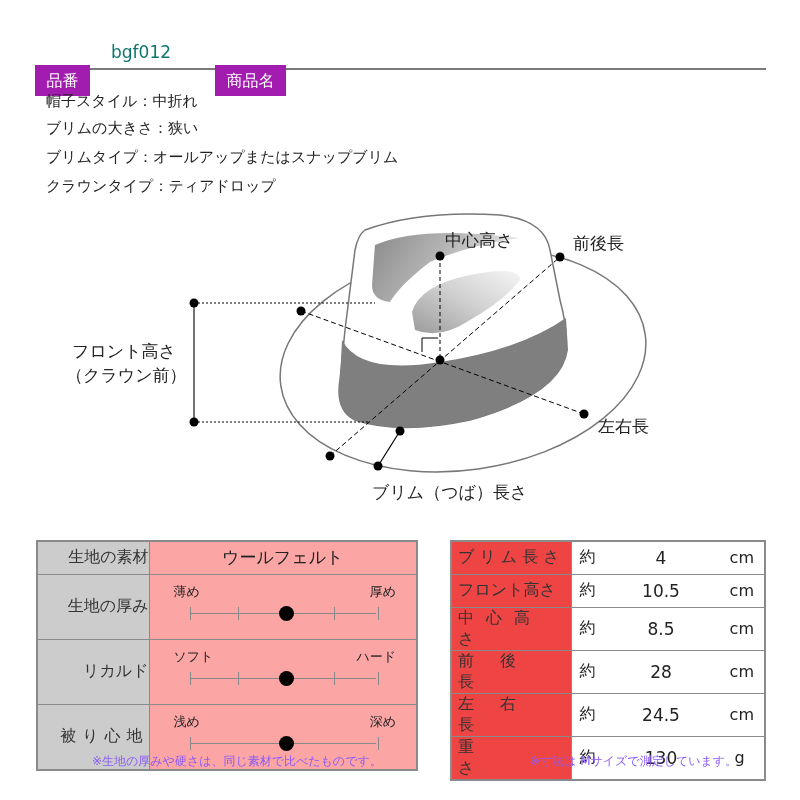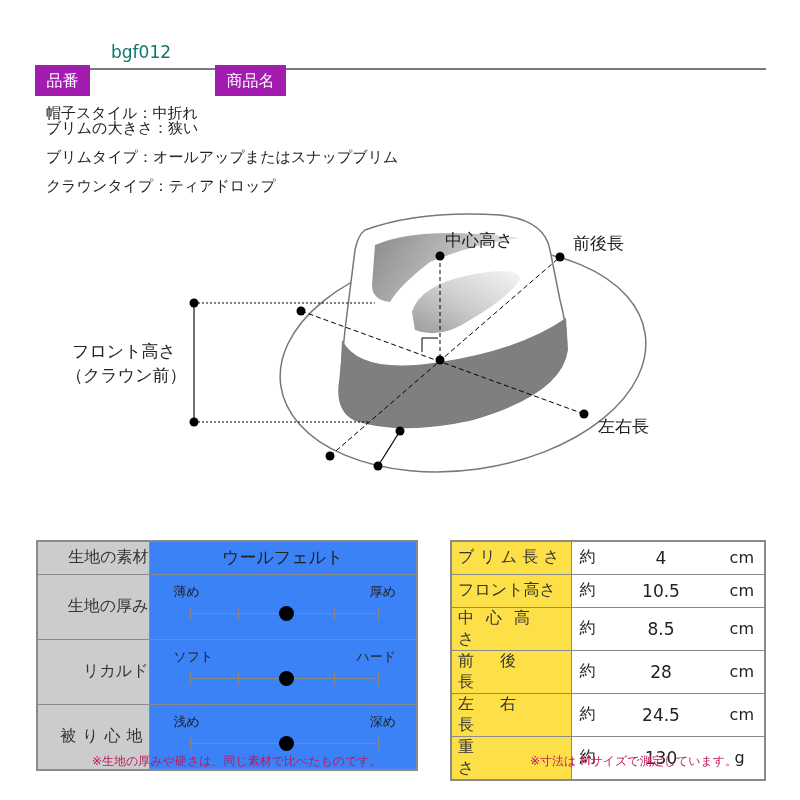--- a/index.html
+++ b/index.html
@@ -14,47 +14,47 @@
   .spec { position: absolute; left: 46px; font-size: 15px; color: #222; }
 
   
   .diagram { position: absolute; left: 0; top: 200px; width: 800px; height: 320px; }
   .dlabel { position: absolute; font-size: 17px; color: #222; white-space: nowrap; }
 
   
   .ltable { position: absolute; left: 36px; top: 540px; width: 382px; border: 2px solid #8a8a8a; border-collapse: collapse; }
   .ltable td { border: 1px solid #8a8a8a; }
   .ltable .th { background: #cccccc; width: 112px; text-align: right; font-size: 16px; color: #333; }
-  .ltable .tv { background: #3b82f6; position: relative; }
+  .ltable .tv { background: #fca5a5; position: relative; }
   .scale { position: relative; height: 64px; }
   .scale .lt { position: absolute; left: 24px; top: 8px; font-size: 13px; }
   .scale .rt { position: absolute; right: 20px; top: 8px; font-size: 13px; }
   .scale .line { position: absolute; left: 40px; right: 40px; top: 38px; height: 1px; background: #888; }
   .scale .tick { position: absolute; top: 32px; width: 1px; height: 13px; background: #888; }
   .scale .dot { position: absolute; top: 31px; width: 15px; height: 15px; border-radius: 50%; background: #000; }
 
   
   .rtable { position: absolute; left: 450px; top: 540px; width: 316px; border: 2px solid #8a8a8a; border-collapse: collapse; }
   .rtable td { border: 1px solid #8a8a8a; height: 33px; font-size: 16px; }
-  .rtable .th { background: #fde047; width: 120px; color: #333; padding: 0 6px; letter-spacing: 0; }
+  .rtable .th { background: #ef4444; width: 120px; color: #333; padding: 0 6px; letter-spacing: 0; }
   .rtable .pre { width: 36px; padding-left: 8px; border-right: none; }
   .rtable .num { text-align: center; border-left: none; border-right: none; font-size: 17px; }
   .rtable .unit { width: 50px; text-align: right; padding-right: 10px; border-left: none; }
-  .note { position: absolute; font-size: 12px; color: #be185d; }
+  .note { position: absolute; font-size: 12px; color: #8b5cf6; }
 </style>
 </head>
 <body>
 
 <div class="hdr">
   <div class="lbl" style="left:0;width:55px;">品番</div>
   <div class="val" style="left:76px;">bgf012</div>
   <div class="lbl" style="left:180px;width:71px;">商品名</div>
 </div>
 
-<div class="spec" style="top:104px;">帽子スタイル：中折れ</div>
+<div class="spec" style="top:92px;">帽子スタイル：中折れ</div>
 <div class="spec" style="top:119px;">ブリムの大きさ：狭い</div>
 <div class="spec" style="top:148px;">ブリムタイプ：オールアップまたはスナップブリム</div>
 <div class="spec" style="top:177px;text-align:right;">クラウンタイプ：ティアドロップ</div>
 
 <div class="diagram">
   <svg width="800" height="320" viewBox="0 200 800 320">
     <defs>
       <linearGradient id="g1" x1="0" y1="0" x2="1" y2="0.3">
         <stop offset="0" stop-color="#8a8a8a"></stop>
           <stop offset="0.6" stop-color="#bdbdbd"></stop>
@@ -96,20 +96,21 @@
         <circle cx="194" cy="422" r="4.5"></circle>
       <circle cx="400" cy="431" r="4.5"></circle>
         <circle cx="378" cy="466" r="4.5"></circle>
     </g>
   </svg>
   <div class="dlabel" style="left:445px;top:29px;">中心高さ</div>
   <div class="dlabel" style="left:573px;top:32px;">前後長</div>
   <div class="dlabel" style="left:72px;top:140px;">フロント高さ</div>
   <div class="dlabel" style="left:66px;top:164px;">（クラウン前）</div>
   <div class="dlabel" style="left:598px;top:215px;">左右長</div>
+  <div class="dlabel" style="left:372px;top:281px;">ブリム（つば）長さ</div>
 </div>
 
 <table class="ltable">
   <tbody>
       <tr style="height:33px;">
     <td class="th">生地の素材</td>
     <td class="tv" style="text-align:center;font-size:17px;">ウールフェルト</td>
   </tr>
   <tr>
     <td class="th">生地の厚み</td>

